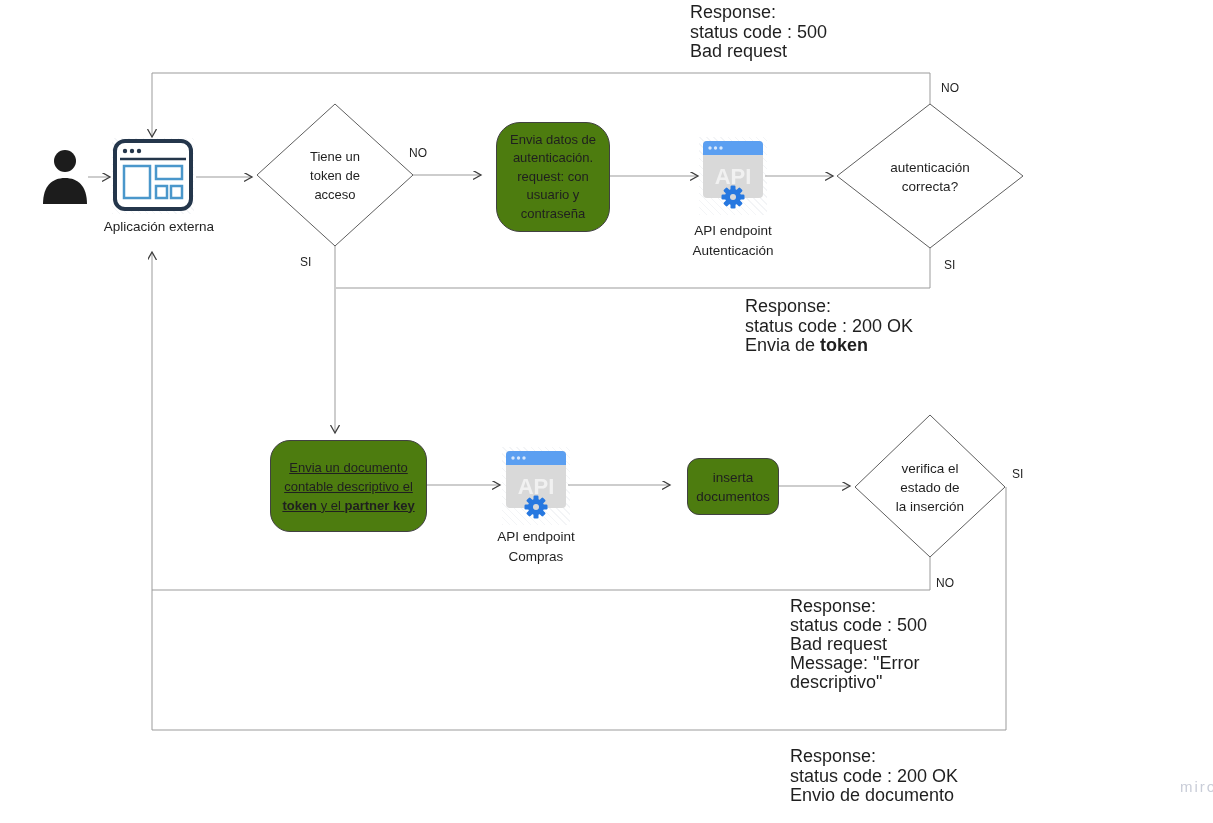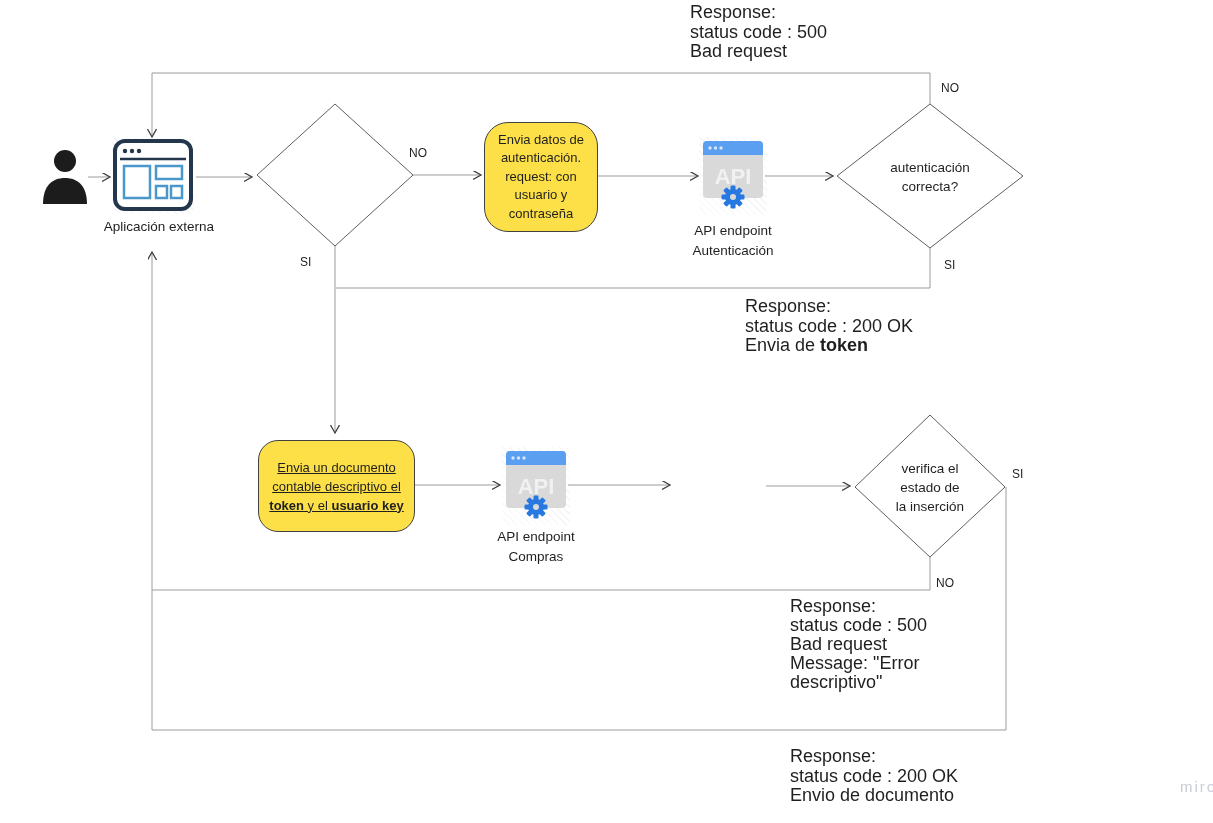--- a/index.html
+++ b/index.html
@@ -5,23 +5,23 @@
   html,body{margin:0;padding:0;background:#ffffff;}
   #canvas{
     position:relative;width:1213px;height:823px;background:#ffffff;overflow:hidden;
     font-family:"Liberation Sans",sans-serif;color:#1f1f1f;
   }
   .layer{position:absolute;left:0;top:0;z-index:1;}
   .node{position:absolute;z-index:2;}
   .pre{white-space:pre-line;}
   .dtext{position:absolute;z-index:3;display:flex;align-items:center;justify-content:center;
          text-align:center;font-size:13px;line-height:19px;}
-  .rbox{position:absolute;z-index:2;background:#fde047;border:1px solid #414141;
+  .rbox{position:absolute;z-index:2;background:#4d7c0f;border:1px solid #414141;
         display:flex;flex-direction:column;align-items:center;justify-content:center;
-        text-align:center;font-size:13px;line-height:18.5px;}
+        text-align:center;font-size:13px;line-height:18.5px;margin-left:12px;}
   .icon-label{position:absolute;z-index:2;text-align:center;font-size:13.5px;line-height:19.5px;}
   .annotation{position:absolute;z-index:2;font-size:18px;line-height:19.5px;}
   .edge-label{position:absolute;z-index:3;font-size:12px;}
   .hatch{position:absolute;z-index:1;
     background:repeating-linear-gradient(45deg,rgba(110,125,150,0.08) 0 1px,transparent 1px 5px);}
   .watermark{position:absolute;z-index:2;font-size:15px;font-weight:400;letter-spacing:2px;
     color:#c9cdd8;margin-left:39px;}
   b{font-weight:700;}
 </style>
 </head>
@@ -77,20 +77,23 @@
     <line x1="8" y1="21" x2="74" y2="21" stroke="#24364b" stroke-width="2.5"></line>
     <g fill="none" stroke="#4a97cb" stroke-width="2.5">
       <rect x="12" y="28" width="26" height="32"></rect>
       <rect x="44" y="28" width="26" height="13"></rect>
       <rect x="44" y="48" width="11" height="12"></rect>
       <rect x="59" y="48" width="11" height="12"></rect>
     </g>
   </svg>
   <div class="icon-label" style="left:92px;top:217px;width:122px;text-align:right;">Aplicación externa</div>
 
+  <div class="dtext pre" style="left:275px;top:146px;width:120px;height:58px;">Tiene un
+token de
+acceso</div>
 
   <div class="rbox" style="left:484px;top:122px;width:112px;height:108px;border-radius:24px;">
     <div class="pre">Envia datos de
 autenticación.
 request: con
 usuario y
 contraseña</div>
   </div>
 
   <svg class="node" style="left:701px;top:139px;" width="64" height="74" viewBox="0 0 64 74">
@@ -112,21 +115,21 @@
   </svg>
   <div class="icon-label pre" style="left:670px;top:221px;width:126px;">API endpoint
 Autenticación</div>
 
   <div class="dtext pre" style="left:850px;top:157px;width:160px;height:40px;font-size:13.5px;line-height:19.5px;">autenticación
 correcta?</div>
 
   <div class="rbox" style="left:258px;top:440px;width:155px;height:90px;border-radius:20px;line-height:19px;text-decoration:underline;">
     <div>Envia un documento</div>
     <div>contable descriptivo el</div>
-    <div><b>token</b><span> y el </span><b>usuario key</b></div>
+    <div><b>token</b><span> y el </span><b>partner key</b></div>
   </div>
 
   <svg class="node" style="left:504px;top:449px;" width="64" height="74" viewBox="0 0 64 74">
     <rect x="2" y="2" width="60" height="57" rx="4" fill="#d9d9d9"></rect>
     <rect x="2" y="2" width="60" height="14" rx="4" fill="#5b9ff1"></rect>
     <rect x="2" y="10" width="60" height="6" fill="#5b9ff1"></rect>
     <circle cx="9" cy="9" r="1.7" fill="#ffffff" opacity="0.75"></circle>
     <circle cx="14.5" cy="9" r="1.7" fill="#ffffff" opacity="0.75"></circle>
     <circle cx="20" cy="9" r="1.7" fill="#ffffff" opacity="0.75"></circle>
     <text x="32" y="45" text-anchor="middle" font-size="22" font-weight="bold" fill="#f1f1f1">API</text>
@@ -135,20 +138,24 @@
       <rect x="29.5" y="46.5" width="5" height="23" rx="1.2" transform="rotate(45 32 58)"></rect>
       <rect x="29.5" y="46.5" width="5" height="23" rx="1.2" transform="rotate(90 32 58)"></rect>
       <rect x="29.5" y="46.5" width="5" height="23" rx="1.2" transform="rotate(135 32 58)"></rect>
       <circle cx="32" cy="58" r="8"></circle>
     </g>
     <circle cx="32" cy="58" r="3" fill="#d9d9d9"></circle>
   </svg>
   <div class="icon-label pre" style="left:473px;top:527px;width:126px;">API endpoint
 Compras</div>
 
+  <div class="rbox" style="left:675px;top:458px;width:90px;height:55px;border-radius:12px;font-size:13.5px;line-height:19px;">
+    <div class="pre">inserta
+documentos</div>
+  </div>
 
   <div class="dtext pre" style="left:865px;top:458px;width:130px;height:58px;font-size:13.5px;">verifica el
 estado de
 la inserción</div>
 
   <div class="edge-label" style="left:409px;top:146px;">NO</div>
   <div class="edge-label" style="left:300px;top:255px;">SI</div>
   <div class="edge-label" style="left:941px;top:81px;">NO</div>
   <div class="edge-label" style="left:944px;top:258px;">SI</div>
   <div class="edge-label" style="left:1012px;top:467px;">SI</div>

